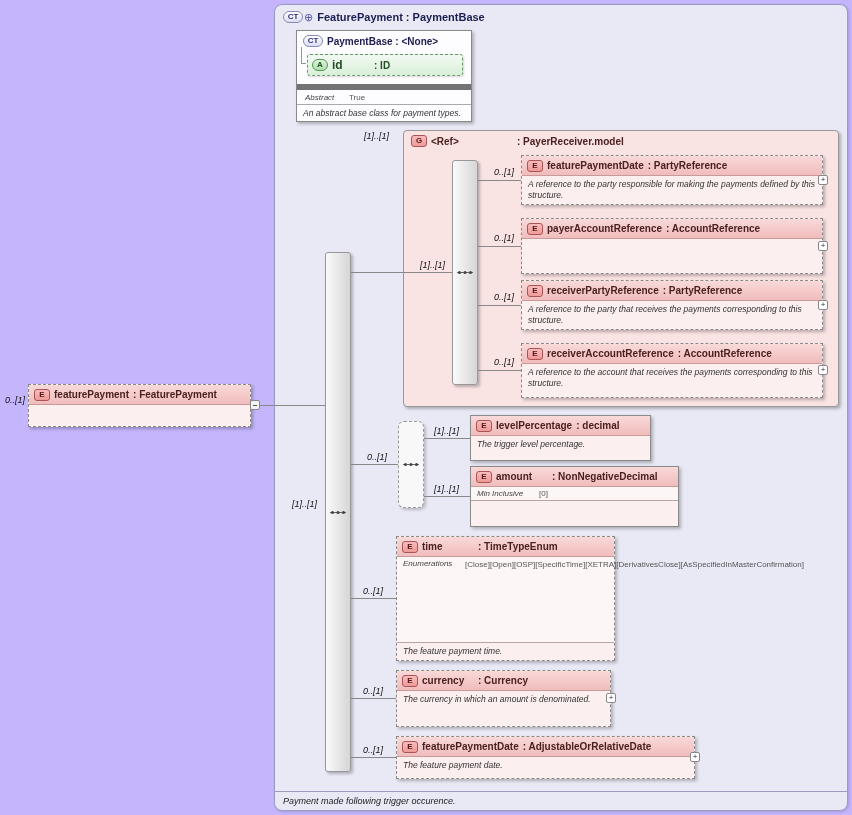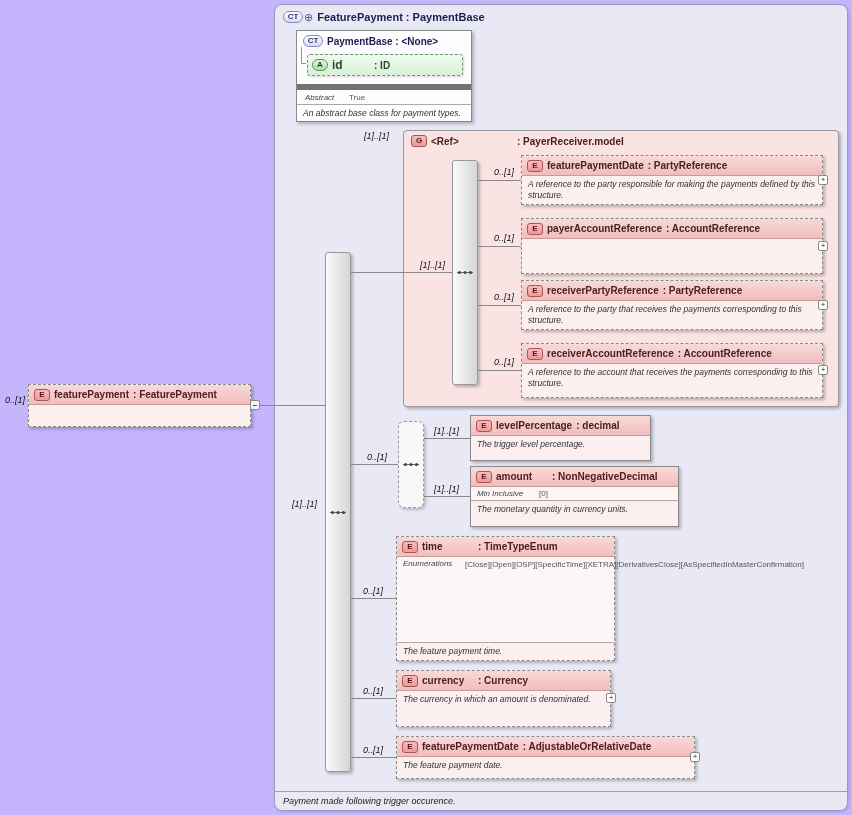--- a/index.html
+++ b/index.html
@@ -196,21 +196,20 @@
   <div class="box" style="left:470px;top:466px;width:209px;height:61px;">
     <div class="ehdr">
       <span class="badge e">E</span>
       <span class="ename">amount</span>
       <span class="etype">: NonNegativeDecimal</span>
     </div>
     <div class="facet-row">
       <span class="facet-label">Min Inclusive</span>
       <span class="facet-value">[0]</span>
     </div>
-    <div class="edesc">The monetary quantity in currency units.</div>
   </div>
 
   <span class="card" style="left:363px;top:586px;">0..[1]</span>
   <div class="box dashed" style="left:396px;top:536px;width:219px;height:125px;">
     <div class="ehdr">
       <span class="badge e">E</span>
       <span class="ename">time</span>
       <span class="etype">: TimeTypeEnum</span>
     </div>
     <div class="facet-row" style="flex:1;">

